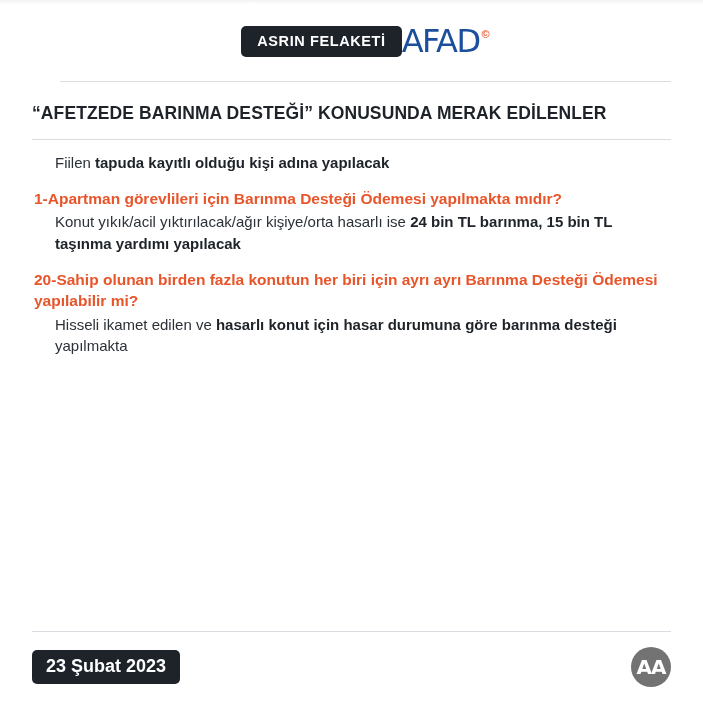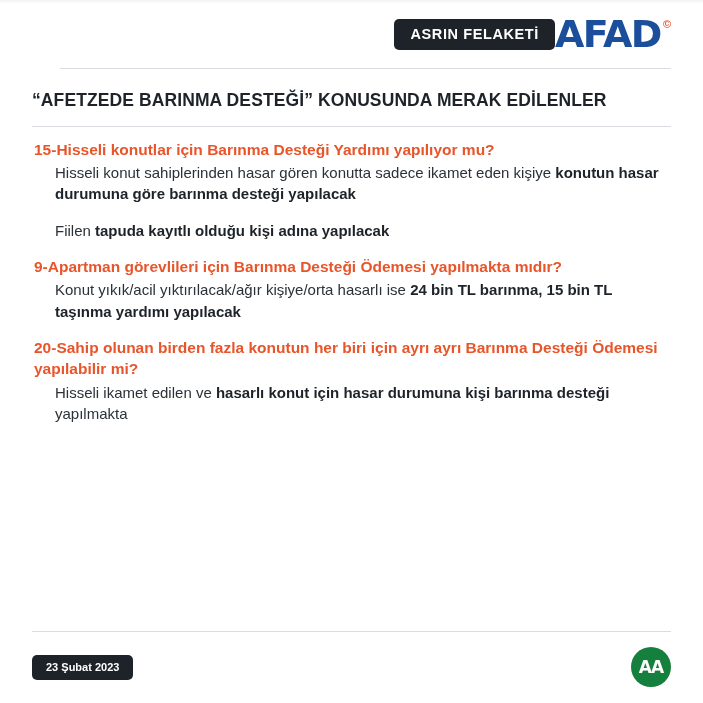--- a/index.html
+++ b/index.html
@@ -17,47 +17,47 @@
     position: relative;
     width: 703px;
     height: 703px;
     background: #ffffff;
     box-sizing: border-box;
   }
 
   
   .header {
     position: relative;
-    height: 69px;
+    height: 82px;
     padding: 0 32px;
     display: flex;
     align-items: center;
-    justify-content: flex-end;
+    justify-content: center;
     box-sizing: border-box;
     margin-left: 28px;
   }
   .badge {
     background: #1d2329;
     color: #ffffff;
     font-size: 14.5px;
     font-weight: bold;
     letter-spacing: 0.6px;
     padding: 7px 16px 8px 16px;
     border-radius: 5px;
     display: inline-block;
     white-space: nowrap;
   }
   .brand {
     display: flex;
     align-items: flex-start;
     position: relative;
   }
   .brand-text {
-    font-size: 38px;
-    font-weight: bold;
+    font-size: 32px;
+    font-weight: normal;
     color: #1b4f9c;
     letter-spacing: -1.5px;
     line-height: 0.95;
     font-family: "DejaVu Sans", sans-serif;
   }
   .brand-mark {
     color: #e8552a;
     font-size: 11px;
     font-weight: bold;
     margin-left: 2px;
@@ -131,36 +131,36 @@
     position: absolute;
     left: 32px;
     right: 32px;
     top: 0;
     height: 1px;
     background: #d9dde2;
   }
   .date-badge {
     background: #1d2329;
     color: #ffffff;
-    font-size: 11px;
+    font-size: 18px;
     font-weight: bold;
     padding: 6px 14px 7px 14px;
     border-radius: 5px;
     white-space: nowrap;
   }
   .aa-logo {
     width: 40px;
     height: 40px;
     border-radius: 50%;
-    background: #15803d;
+    background: #737373;
     display: flex;
     align-items: center;
     justify-content: center;
     color: #ffffff;
-    font-size: 17px;
+    font-size: 20px;
     font-weight: bold;
     letter-spacing: -1px;
     font-family: "DejaVu Sans", sans-serif;
   }
   .edge-shadow {
     position: absolute;
     left: 0; right: 0; top: 0;
     height: 4px;
     background: linear-gradient(to bottom, rgba(0,0,0,0.05), rgba(0,0,0,0));
     pointer-events: none;
@@ -181,33 +181,29 @@
     <div class="header-rule"></div>
   </div>
 
   <div class="title-wrap">
     <div class="title">“AFETZEDE BARINMA DESTEĞİ” KONUSUNDA MERAK EDİLENLER</div>
   </div>
   <div class="title-rule"></div>
 
   <div class="content" id="qa-list">
       <div class="qa">
-        <div class="q">15-Hisseli konutlar için Barınma Desteği Yardımı yapılıyor mu?</div>
-        <div class="a"><span>Hisseli konut sahiplerinden hasar gören konutta sadece ikamet eden kişiye </span><b>konutun hasar durumuna göre barınma desteği yapılacak</b></div>
-      </div>
-      <div class="qa">
         <div class="a"><span>Fiilen </span><b>tapuda kayıtlı olduğu kişi adına yapılacak</b></div>
       </div>
       <div class="qa">
-        <div class="q">9-Apartman görevlileri için Barınma Desteği Ödemesi yapılmakta mıdır?</div>
+        <div class="q">1-Apartman görevlileri için Barınma Desteği Ödemesi yapılmakta mıdır?</div>
         <div class="a"><span>Konut yıkık/acil yıktırılacak/ağır kişiye/orta hasarlı ise </span><b>24 bin TL barınma, 15 bin TL taşınma yardımı yapılacak</b></div>
       </div>
       <div class="qa">
         <div class="q">20-Sahip olunan birden fazla konutun her biri için ayrı ayrı Barınma Desteği Ödemesi yapılabilir mi?</div>
-        <div class="a"><span>Hisseli ikamet edilen ve </span><b>hasarlı konut için hasar durumuna kişi barınma desteği </b><span>yapılmakta</span></div>
+        <div class="a"><span>Hisseli ikamet edilen ve </span><b>hasarlı konut için hasar durumuna göre barınma desteği </b><span>yapılmakta</span></div>
       </div>
     </div>
 
   <div class="footer">
     <div class="footer-rule"></div>
     <div class="date-badge">23 Şubat 2023</div>
     <div class="aa-logo">AA</div>
   </div>
 </div>
 

